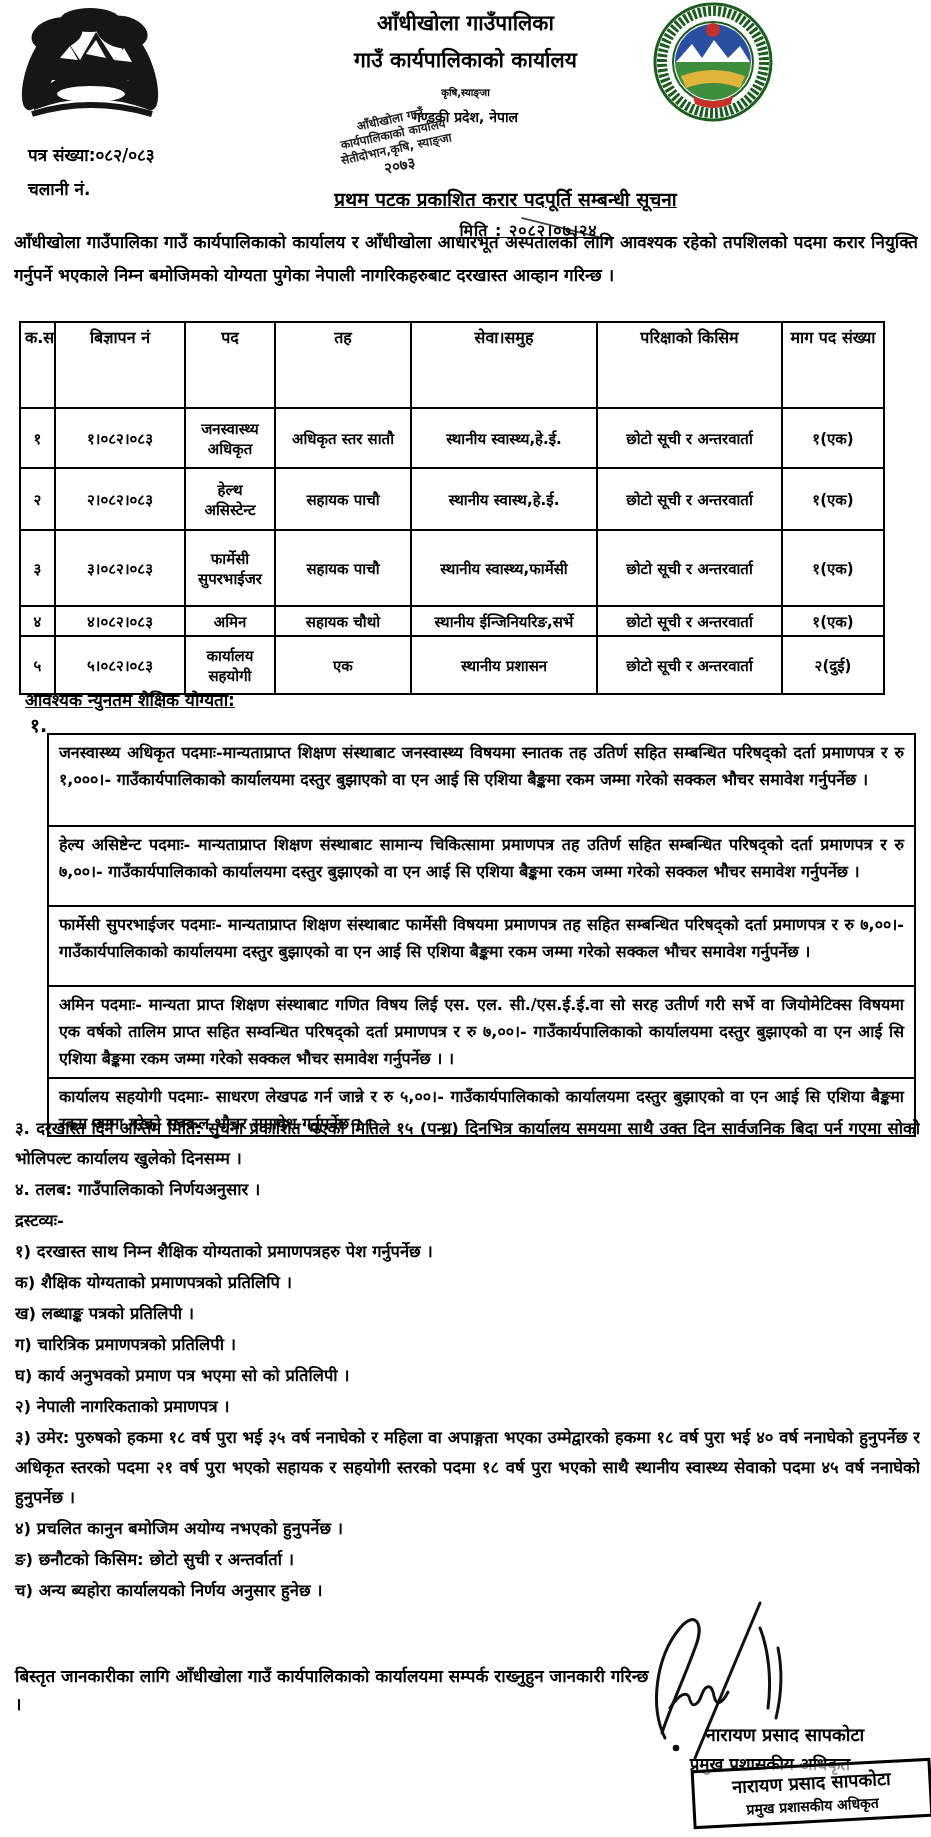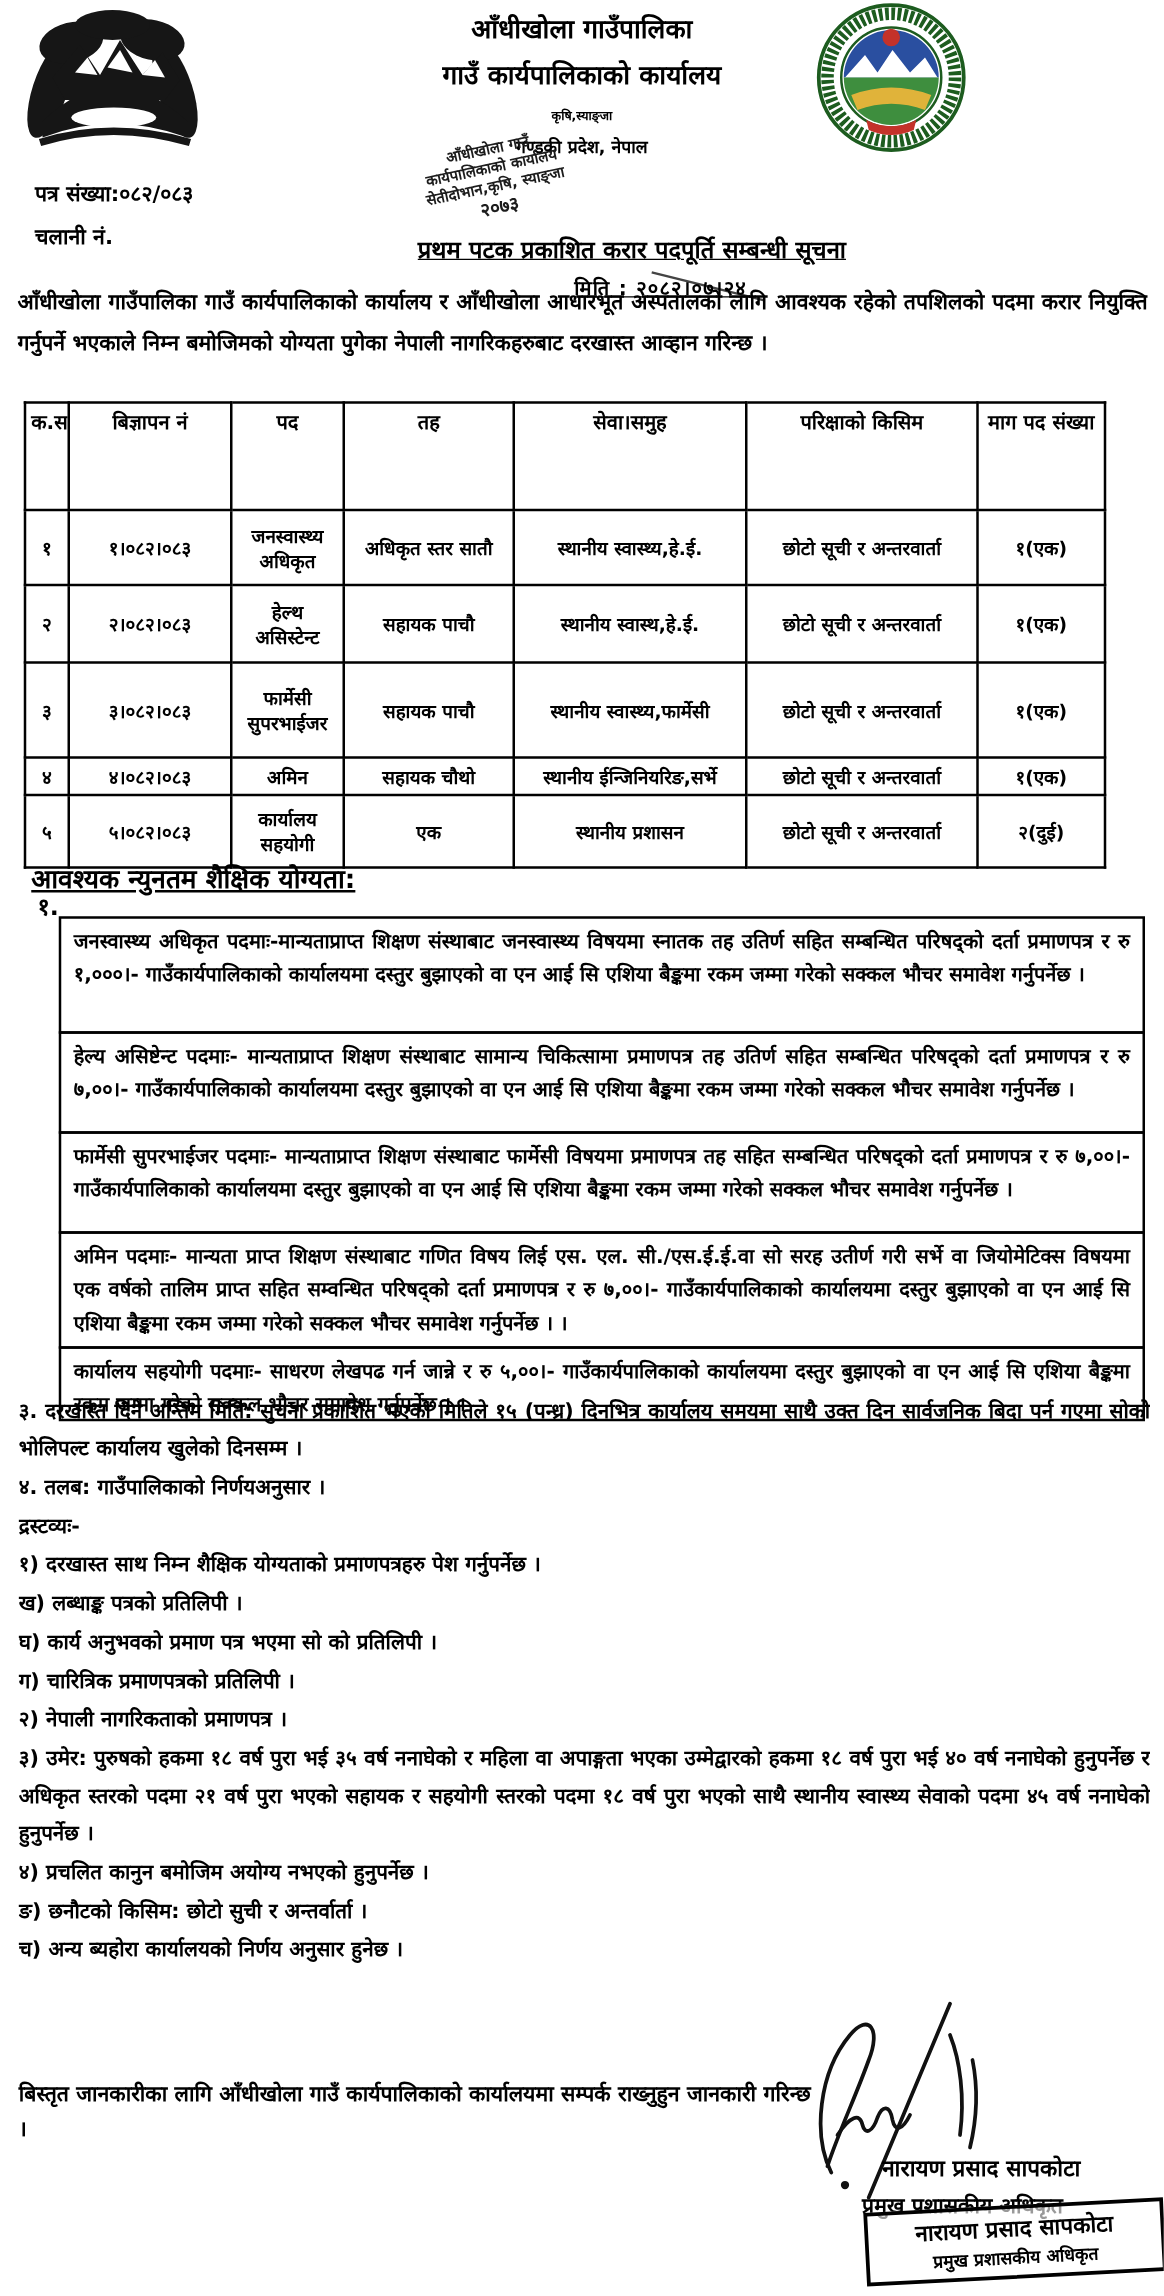--- a/index.html
+++ b/index.html
@@ -37,21 +37,21 @@
   .intro{top:226px;left:14px;width:904px;height:72px;overflow:hidden;
     font-size:17px;font-weight:bold;line-height:33px;text-align:justify;}
 
   
   table.vac{top:321px;left:19px;width:864px;position:absolute;border-collapse:collapse;
     table-layout:fixed;font-size:15px;font-weight:bold;border-radius:26px;}
   table.vac th,table.vac td{border:2px solid #000;text-align:center;padding:3px 4px;overflow:hidden;}
   table.vac th{vertical-align:top;font-size:16px;height:78px;}
   tr.r1{height:60px;} tr.r2{height:62px;} tr.r3{height:76px;} tr.r4{height:30px;} tr.r5{height:58px;}
 
-  .qual-heading{top:688px;left:25px;font-size:21px;font-weight:bold;text-decoration:underline;}
+  .qual-heading{top:688px;left:25px;font-size:17px;font-weight:bold;text-decoration:underline;}
   .qual-no{top:712px;left:30px;font-size:19px;font-weight:bold;}
 
   .boxes{top:735px;left:15px;width:901px;}
   .qbox{border:2px solid #000;margin-top:-2px;padding:4px 10px;font-size:16px;font-weight:bold;
     line-height:27px;text-align:justify;overflow:hidden;margin-left:32px;}
   .qbox.h1{height:82px;} .qbox.h2{height:70px;} .qbox.h3{height:70px;} .qbox.h4{height:82px;} .qbox.h5{height:48px;}
 
   .terms{top:1114px;left:15px;width:905px;height:515px;overflow:hidden;
     font-size:16.5px;font-weight:bold;line-height:30px;}
   .terms .item{margin-bottom:1px;text-align:justify;}
@@ -207,23 +207,24 @@
   <div class="qbox h3">फार्मेसी सुपरभाईजर पदमाः-  मान्यताप्राप्त शिक्षण संस्थाबाट फार्मेसी विषयमा प्रमाणपत्र तह सहित सम्बन्धित परिषद्को दर्ता प्रमाणपत्र र रु ७,००।- गाउँकार्यपालिकाको कार्यालयमा दस्तुर बुझाएको वा एन आई सि एशिया बैङ्कमा रकम जम्मा गरेको सक्कल भौचर समावेश गर्नुपर्नेछ ।</div>
   <div class="qbox h4">अमिन पदमाः-  मान्यता प्राप्त शिक्षण संस्थाबाट गणित विषय लिई एस. एल. सी./एस.ई.ई.वा सो सरह उतीर्ण गरी सर्भे वा जियोमेटिक्स विषयमा एक वर्षको तालिम प्राप्त सहित सम्वन्धित परिषद्को दर्ता प्रमाणपत्र र रु ७,००।- गाउँकार्यपालिकाको कार्यालयमा दस्तुर बुझाएको वा एन आई सि एशिया बैङ्कमा रकम जम्मा गरेको सक्कल भौचर समावेश गर्नुपर्नेछ । ।</div>
   <div class="qbox h5">कार्यालय सहयोगी पदमाः-  साधरण लेखपढ गर्न जान्ने र रु ५,००।- गाउँकार्यपालिकाको कार्यालयमा दस्तुर बुझाएको वा एन आई सि एशिया बैङ्कमा रकम जम्मा गरेको सक्कल भौचर समावेश गर्नुपर्नेछ । ।</div>
 </div>
 
 <div class="abs terms">
   <div class="item">३. दरखास्त दिने अन्तिम मिति: सुचना प्रकाशित भएको मितिले १५ (पन्ध्र) दिनभित्र कार्यालय समयमा साथै उक्त दिन सार्वजनिक बिदा पर्न गएमा सोको भोलिपल्ट कार्यालय खुलेको दिनसम्म ।</div>
   <div class="item">४. तलब: गाउँपालिकाको निर्णयअनुसार ।</div>
   <div class="item notes-heading">द्रस्टव्यः-</div>
   <div class="item">१) दरखास्त साथ निम्न शैक्षिक योग्यताको प्रमाणपत्रहरु पेश गर्नुपर्नेछ ।</div>
+  <div class="item">क) शैक्षिक योग्यताको प्रमाणपत्रको प्रतिलिपि ।</div>
   <div class="item">ख) लब्धाङ्क पत्रको प्रतिलिपी ।</div>
+  <div class="item">ग) चारित्रिक प्रमाणपत्रको प्रतिलिपी ।</div>
   <div class="item">घ) कार्य अनुभवको प्रमाण पत्र भएमा सो को प्रतिलिपी ।</div>
-  <div class="item">ग) चारित्रिक प्रमाणपत्रको प्रतिलिपी ।</div>
   <div class="item">२) नेपाली नागरिकताको प्रमाणपत्र ।</div>
   <div class="item">३) उमेर: पुरुषको हकमा १८ वर्ष पुरा भई ३५ वर्ष ननाघेको र महिला वा अपाङ्गता भएका उम्मेद्वारको हकमा १८ वर्ष पुरा भई ४० वर्ष ननाघेको हुनुपर्नेछ र अधिकृत स्तरको पदमा २१ वर्ष पुरा भएको सहायक र सहयोगी स्तरको पदमा १८ वर्ष पुरा भएको साथै स्थानीय स्वास्थ्य सेवाको पदमा ४५ वर्ष ननाघेको हुनुपर्नेछ ।</div>
   <div class="item">४) प्रचलित कानुन बमोजिम अयोग्य नभएको हुनुपर्नेछ ।</div>
   <div class="item">ङ) छनौटको किसिम: छोटो सुची र अन्तर्वार्ता ।</div>
   <div class="item">च) अन्य ब्यहोरा कार्यालयको निर्णय अनुसार हुनेछ ।</div>
 </div>
 
 <div class="abs contact">बिस्तृत जानकारीका लागि आँधीखोला गाउँ कार्यपालिकाको कार्यालयमा सम्पर्क राख्नुहुन जानकारी गरिन्छ ।</div>
 
 <div class="abs signature">

